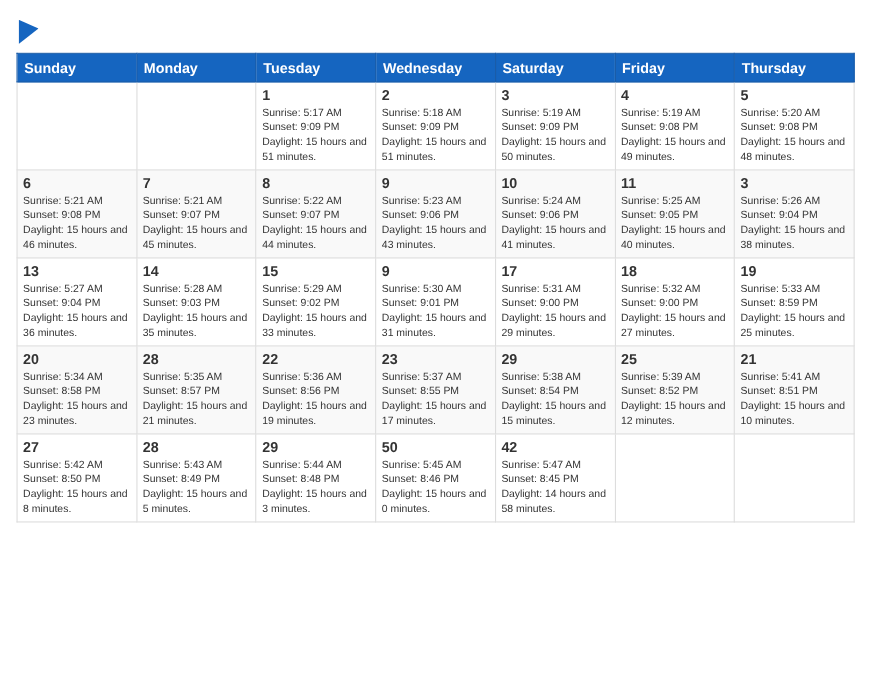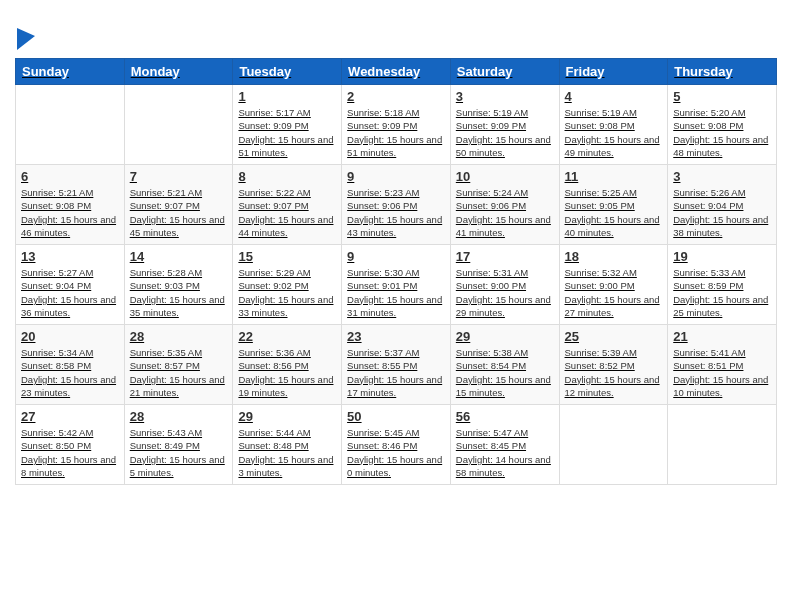--- a/index.html
+++ b/index.html
@@ -5,22 +5,21 @@
     * { box-sizing: border-box; margin: 0; padding: 0; }
     body {
       font-family: Arial, sans-serif;
       background: #fff;
       width: 792px;
       min-height: 612px;
     }
     .page {
       width: 792px;
       background: #fff;
-      padding: 28px 15px 15px 15px;
-      text-decoration: underline;
+      padding: 18px 15px 15px 15px;
     }
     .header {
       display: flex;
       justify-content: space-between;
       align-items: flex-start;
       margin-bottom: 8px;
     }
     .logo {
       display: flex;
       flex-direction: column;
@@ -253,21 +252,21 @@
           </td>
           <td>
             <span class="day-num">29</span>
             <div class="day-info">Sunrise: 5:44 AM<br>Sunset: 8:48 PM<br>Daylight: 15 hours and 3 minutes.</div>
           </td>
           <td>
             <span class="day-num">50</span>
             <div class="day-info">Sunrise: 5:45 AM<br>Sunset: 8:46 PM<br>Daylight: 15 hours and 0 minutes.</div>
           </td>
           <td>
-            <span class="day-num">56</span>
+            <span class="day-num">42</span>
             <div class="day-info">Sunrise: 5:47 AM<br>Sunset: 8:45 PM<br>Daylight: 14 hours and 58 minutes.</div>
           </td>
           <td class="empty-cell"></td>
           <td class="empty-cell"></td>
         </tr>
       </tbody>
   </table>
 </div>
 
 </body></html>

